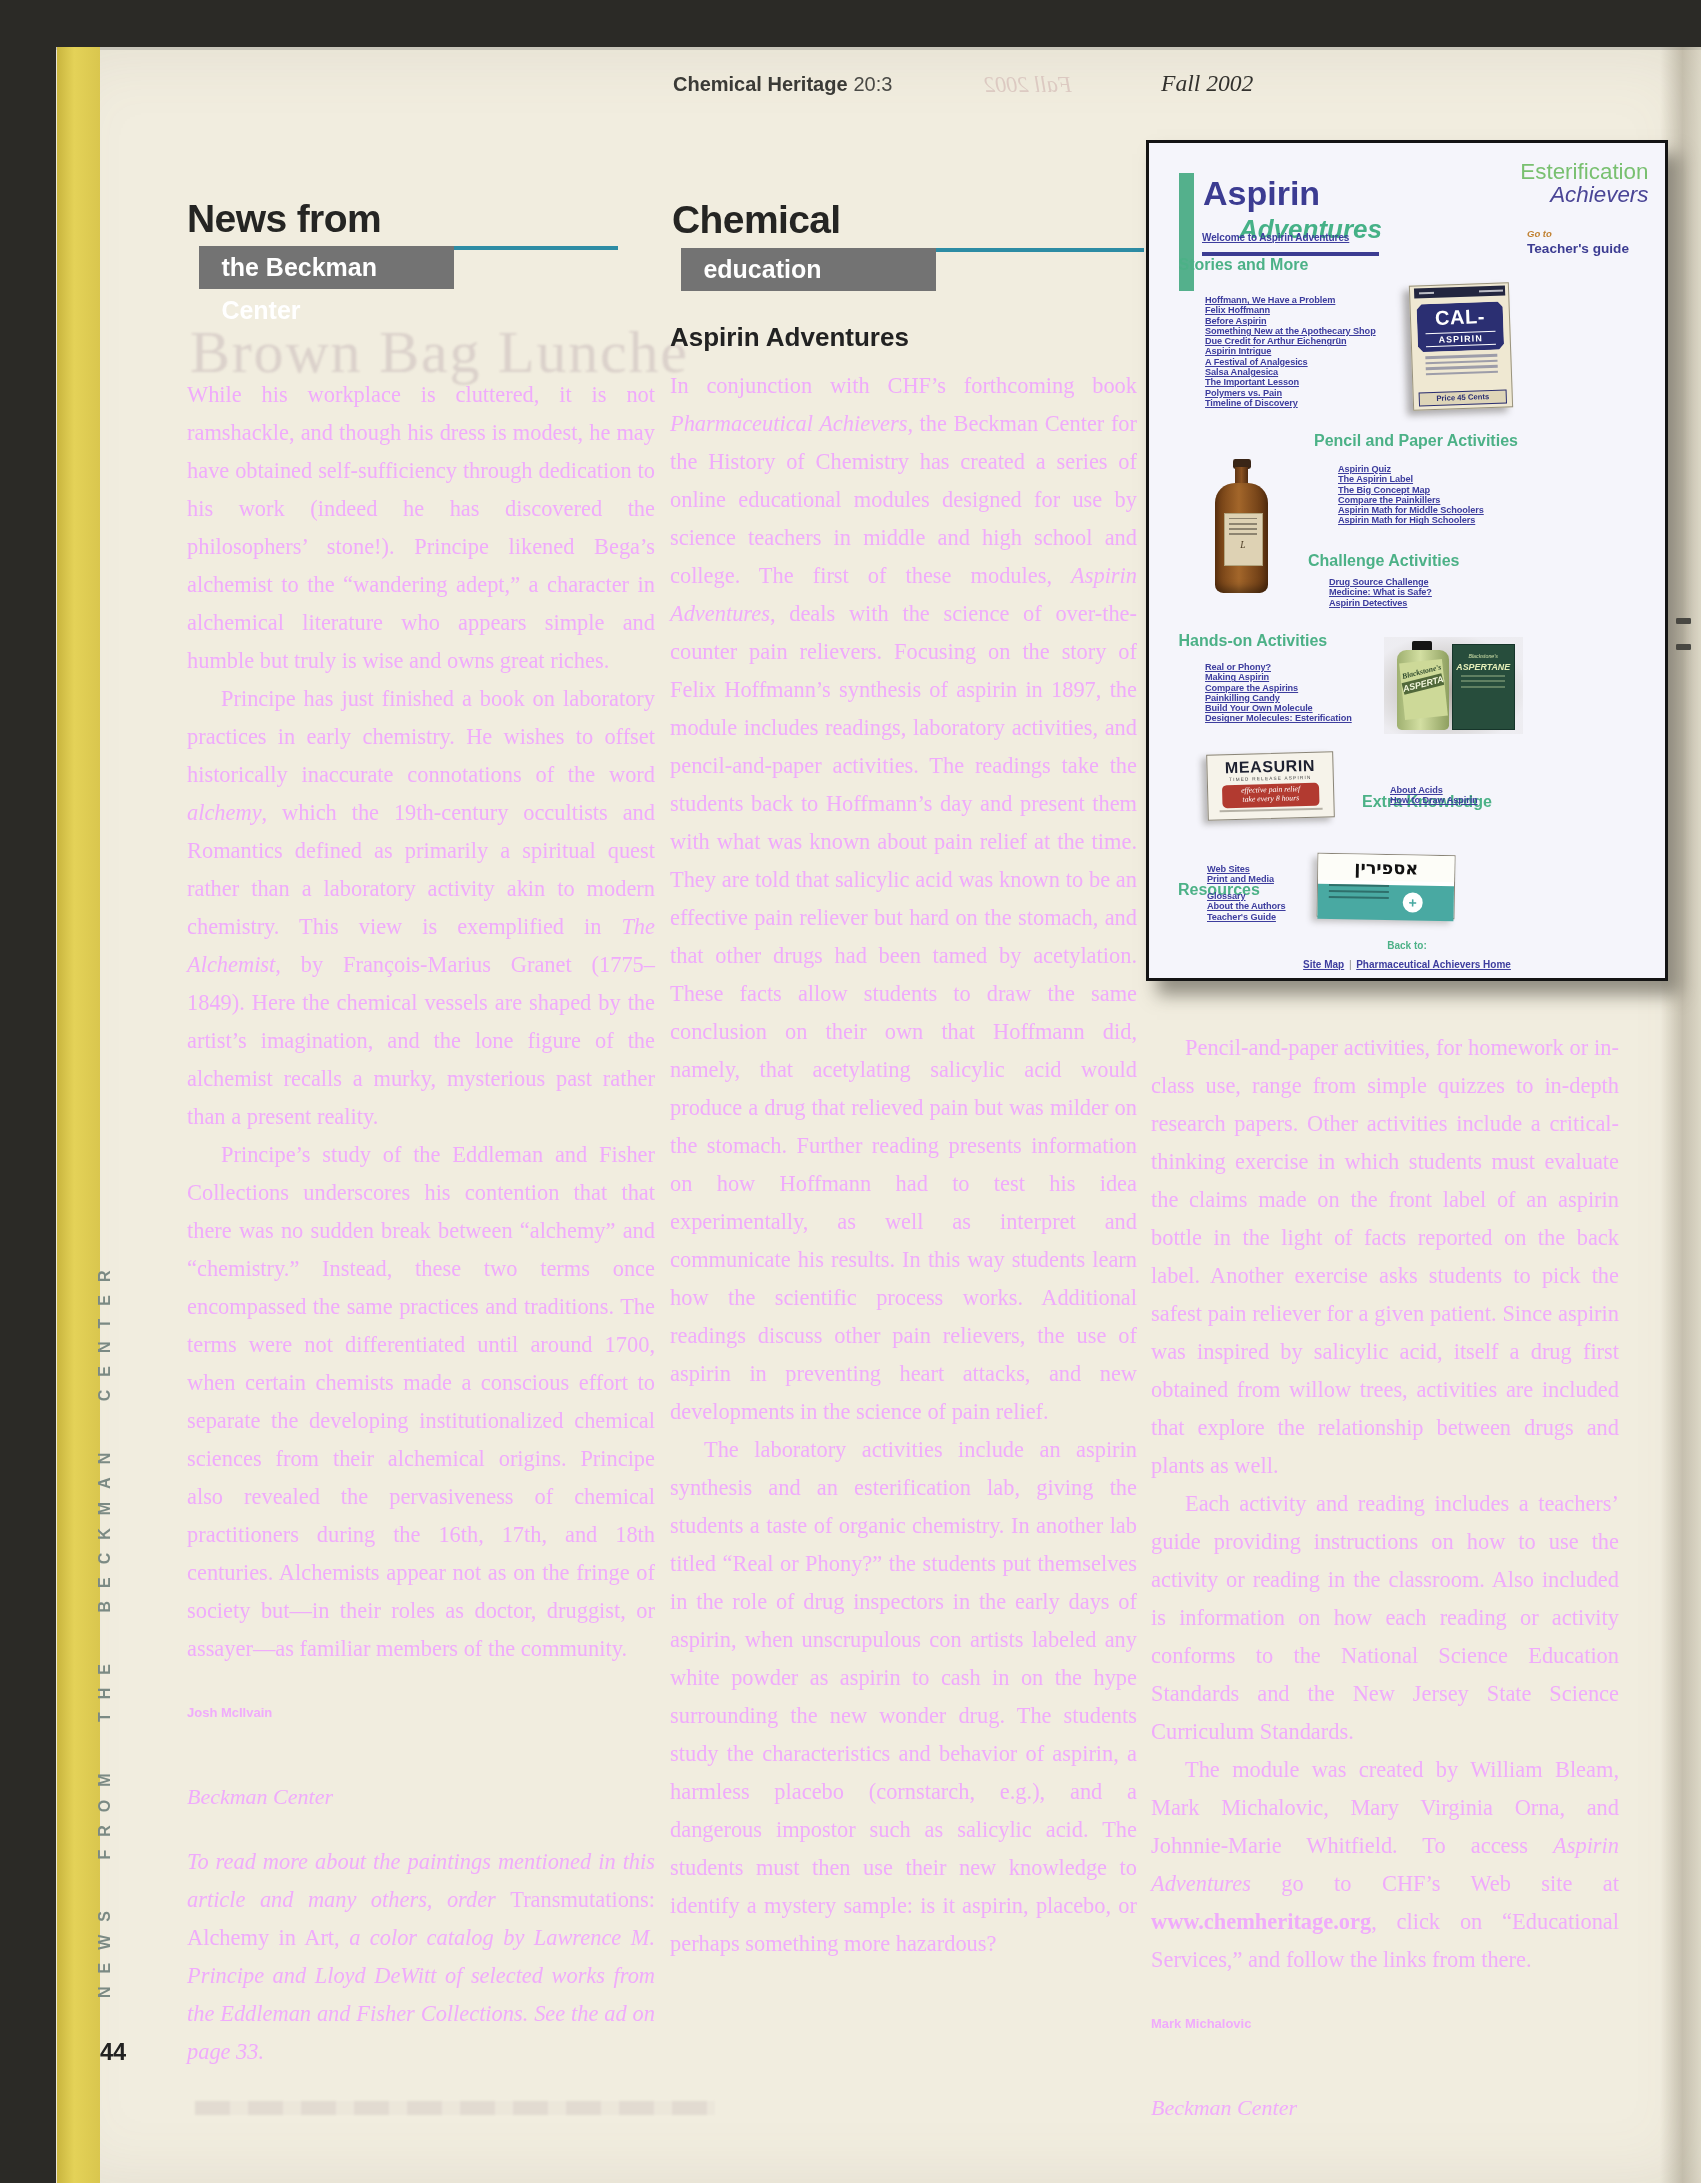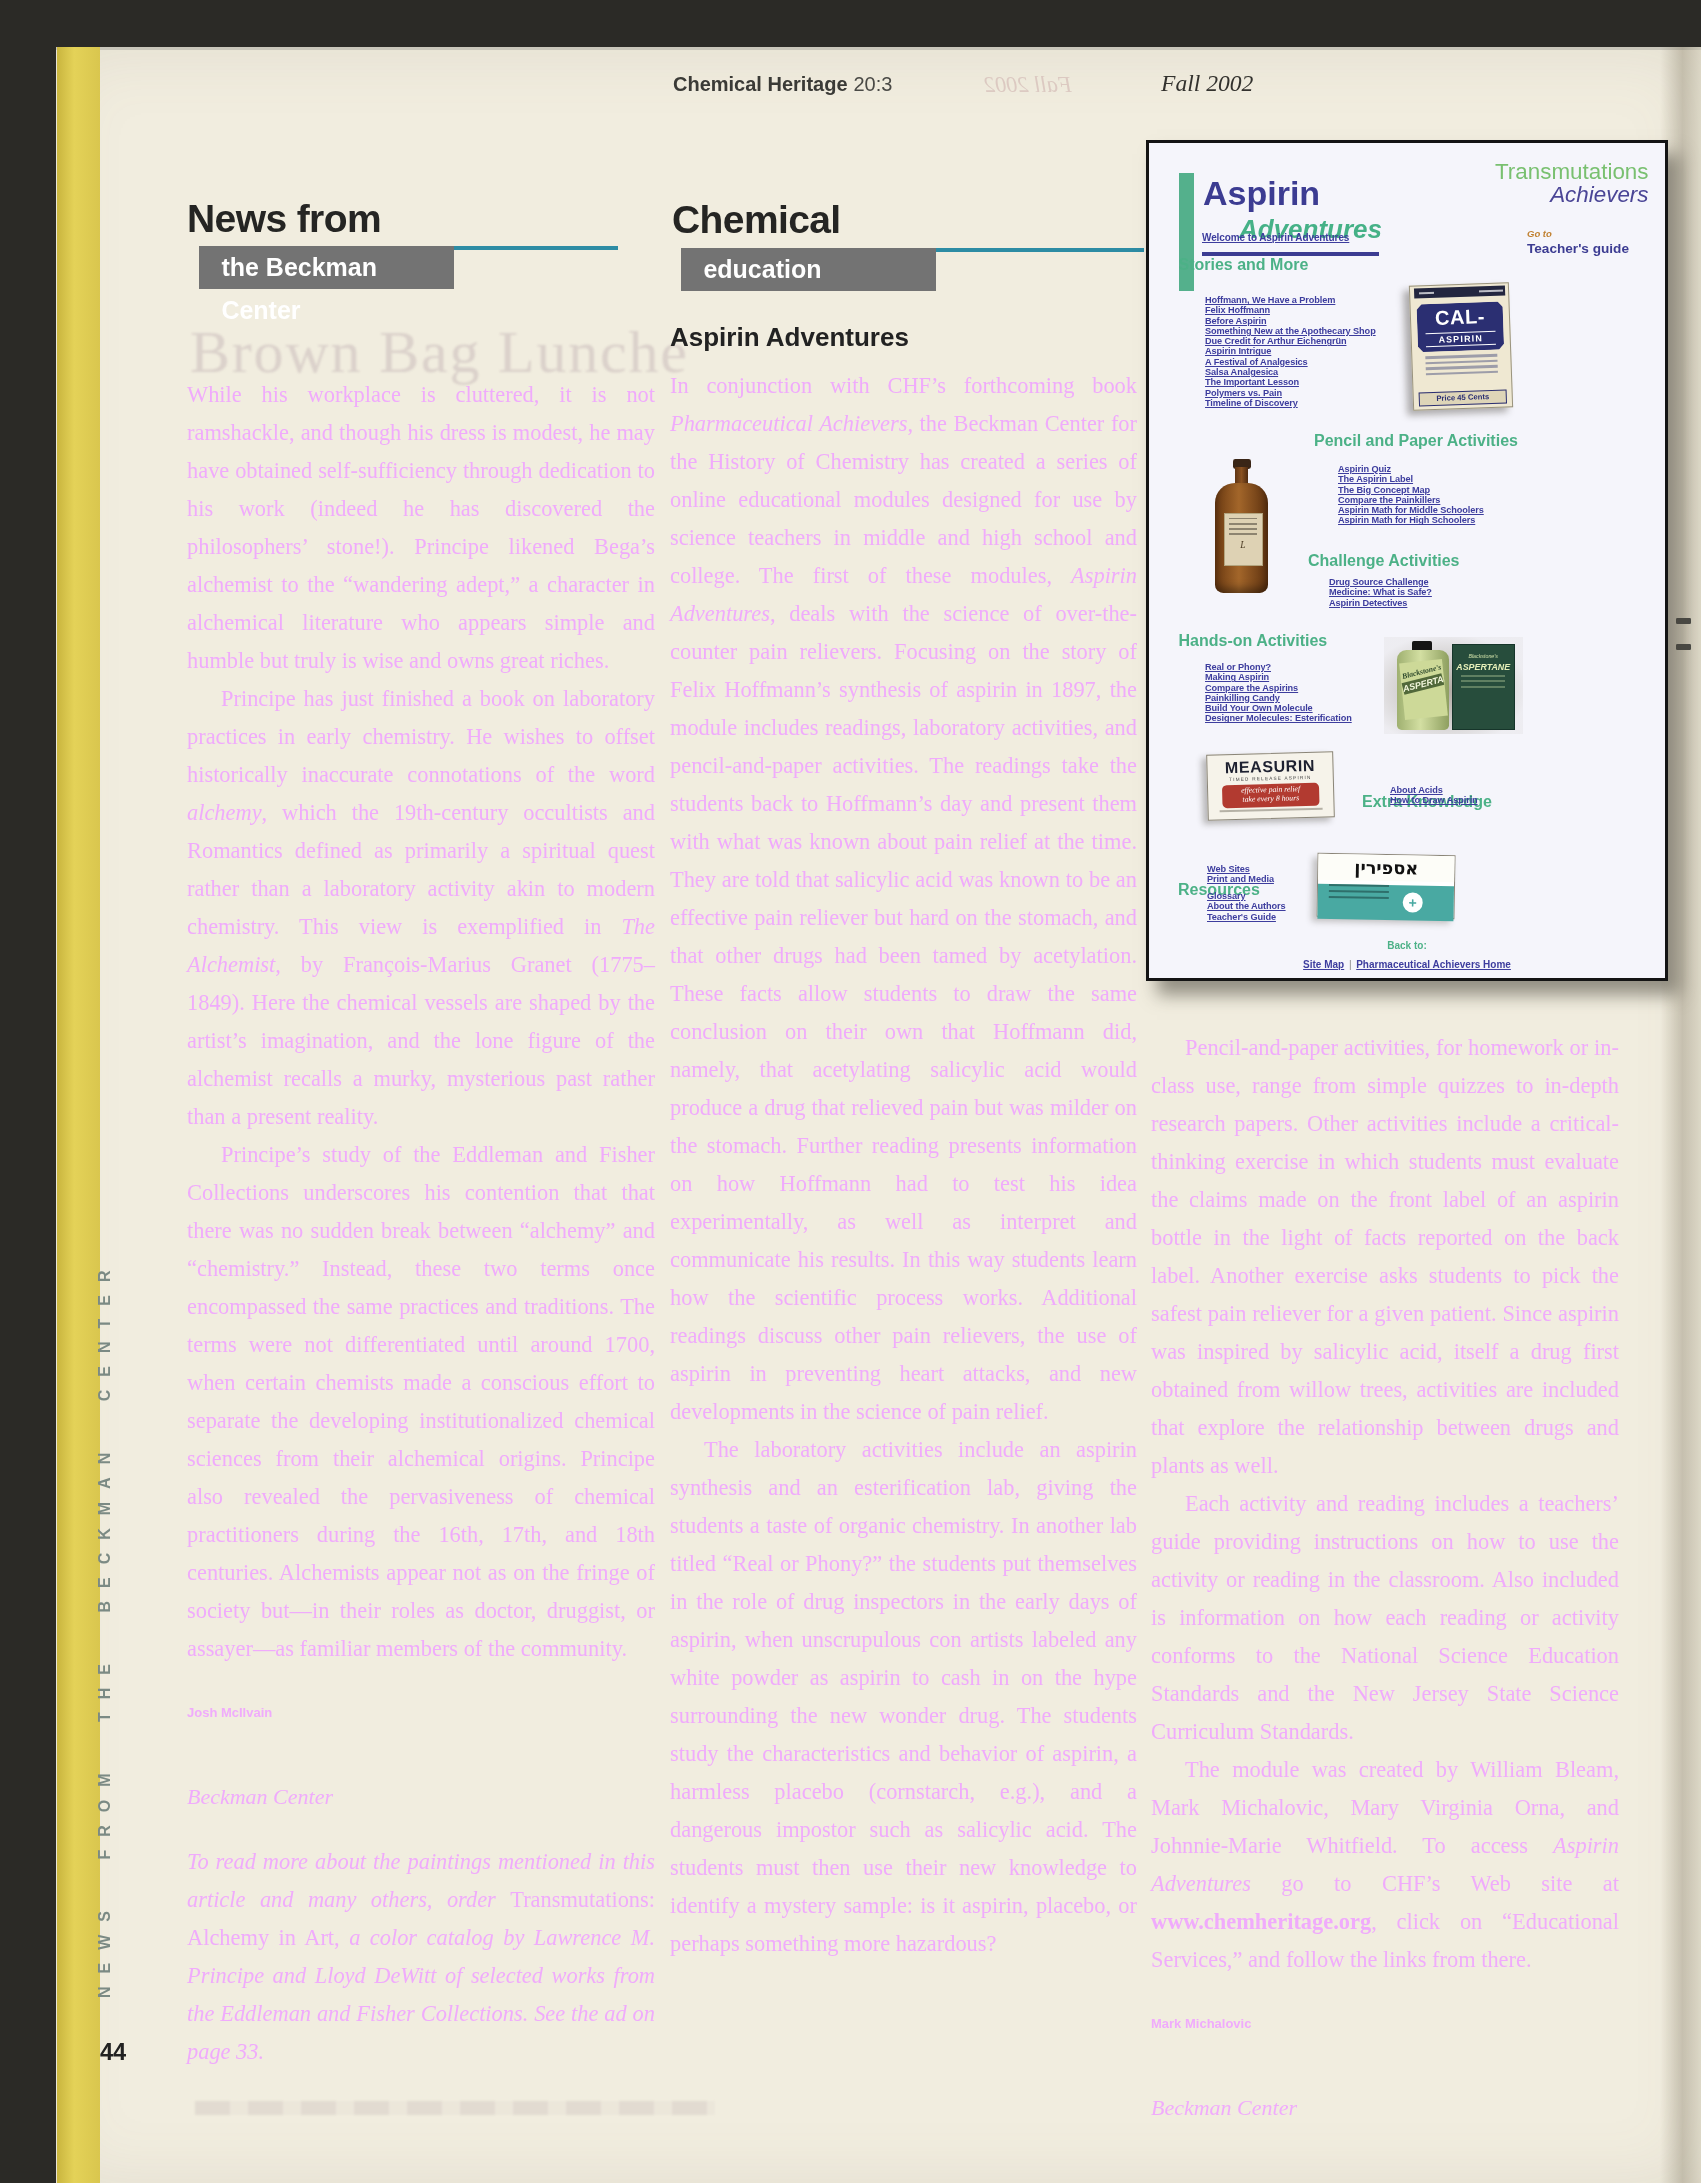--- a/index.html
+++ b/index.html
@@ -184,21 +184,21 @@
     <div class="byline-org">Beckman Center</div>
   </div>
 
   <div class="shot">
     <div class="shot-inner">
       <div class="gbar"></div>
       <div class="logo-a">Aspirin</div>
       <div class="logo-b">Adventures</div>
       <div class="logo-u"></div>
       <div class="brand">
-        <div class="b1">Transmutations</div>
+        <div class="b1">Esterification</div>
         <div class="b2">Achievers</div>
       </div>
 
       <div class="welcome">
         <a class="wlink">Welcome to Aspirin Adventures</a>
       </div>
       <div class="goto">Go to</div>
       <div class="tguide">Teacher's guide</div>
 
       <div class="sec-head" style="left:29.5px;top:113px;">Stories and More</div>

